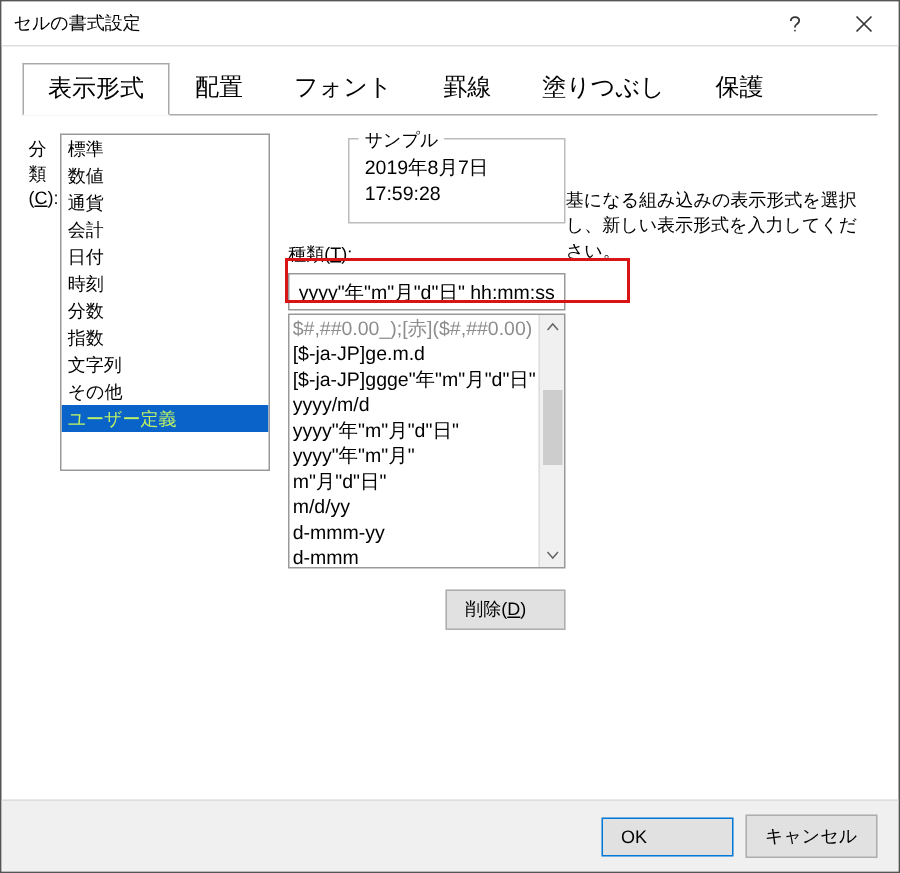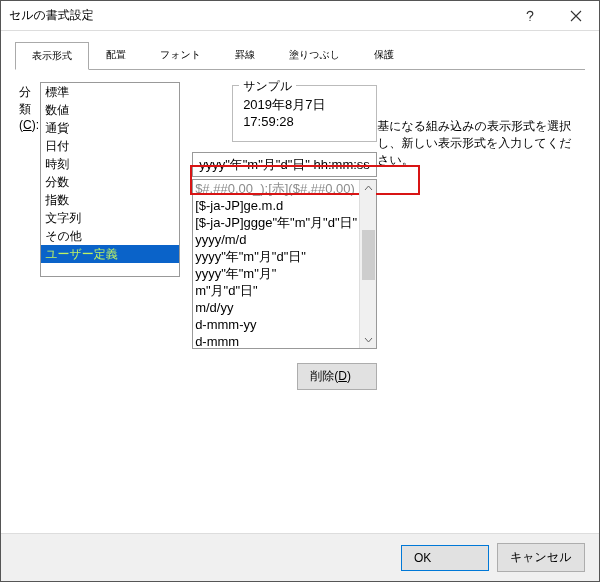--- a/index.html
+++ b/index.html
@@ -6,31 +6,31 @@
     body { width: 600px; height: 582px; background: #fff; font-size: 12px; color: #000; border: 1px solid #555; display: flex; flex-direction: column; }
 
     
     .titlebar { display: flex; align-items: center; height: 30px; background: #fff; border-bottom: 1px solid #ddd; }
     .titlebar .title { padding-left: 8px; flex: 1; font-size: 12px; }
     .titlebar .ctrl { width: 46px; height: 30px; display: flex; align-items: center; justify-content: center; font-size: 12px; cursor: default; }
     .titlebar .ctrl svg { stroke: #333; }
 
     
     .tabs { display: flex; padding: 10px 14px 0 14px; }
-    .tab { padding: 6px 16px; font-size: 10px; border: 1px solid transparent; border-bottom: none; cursor: default; color: #000; }
+    .tab { padding: 6px 16px; font-size: 16px; border: 1px solid transparent; border-bottom: none; cursor: default; color: #000; }
     .tab.active { border: 1px solid #aaa; border-bottom: 1px solid #fff; background: #fff; position: relative; top: 1px; }
     .tabline { height: 1px; background: #aaa; margin: 0 14px; }
 
     
     .content { flex: 1; padding: 12px 18px 8px 18px; display: flex; flex-direction: row; }
     .label { margin: 2px 0 4px 0; font-size: 12px; }
     .underline { text-decoration: underline; }
 
     .cols { display: flex; gap: 12px; }
-    .categories { width: 140px; height: 195px; border: 1px solid #999; background: #fff; overflow: hidden; }
+    .categories { width: 140px; height: 225px; border: 1px solid #999; background: #fff; overflow: hidden; }
     .cat-item { padding: 1px 4px; font-size: 12px; cursor: default; line-height: 16px; }
     .cat-item.selected { background: #0a63c9; color: #bef264; }
 
     .right { flex: 1; display: flex; flex-direction: column; }
 
     .fieldset-like { margin-bottom: 10px; margin-left: 40px; }
     .sample-box { border: 1px solid #bbb; padding: 8px 8px 10px 8px; margin-top: 3px; position: relative; }
     .sample-box .leg { position: absolute; top: -8px; left: 6px; background: #fff; padding: 0 4px; font-size: 12px; }
     .sample-val { padding: 2px 2px; font-size: 13px; }
 
@@ -90,39 +90,43 @@
 
   <div class="label">
     <span>分類(</span><span class="underline">C</span><span>):</span>
   </div>
 
   <div class="cols">
     <div class="categories" id="category-list">
         <div class="cat-item">標準</div>
         <div class="cat-item">数値</div>
         <div class="cat-item">通貨</div>
+        <div class="cat-item">会計</div>
         <div class="cat-item">日付</div>
         <div class="cat-item">時刻</div>
         <div class="cat-item">分数</div>
         <div class="cat-item">指数</div>
         <div class="cat-item">文字列</div>
         <div class="cat-item">その他</div>
         <div class="cat-item selected">ユーザー定義</div>
       </div>
 
     <div class="right">
 
       <div class="fieldset-like">
         <div class="sample-box">
           <div class="leg">サンプル</div>
           <div class="sample-val">2019年8月7日 17:59:28</div>
         </div>
       </div>
 
       <div class="type-input-wrap">
+        <div class="label">
+          <span>種類(</span><span class="underline">T</span><span>):</span>
+        </div>
         <input class="type-input" value="yyyy&quot;年&quot;m&quot;月&quot;d&quot;日&quot; hh:mm:ss" style="">
         <div class="red-highlight"></div>
       </div>
 
       <div class="type-list-wrap">
         <div class="type-list" id="type-list">
             <div class="type-item dim">$#,##0.00_);[赤]($#,##0.00)</div>
             <div class="type-item">[$-ja-JP]ge.m.d</div>
             <div class="type-item">[$-ja-JP]ggge"年"m"月"d"日"</div>
             <div class="type-item">yyyy/m/d</div>

